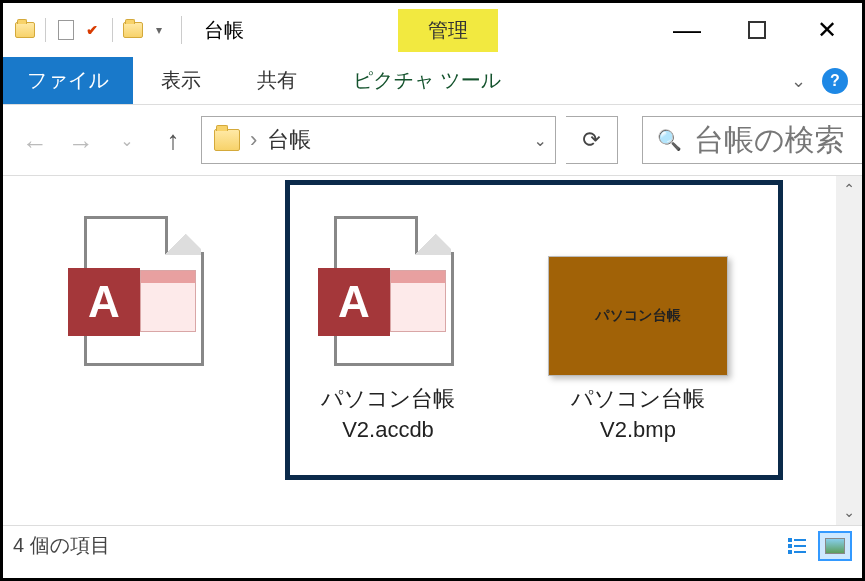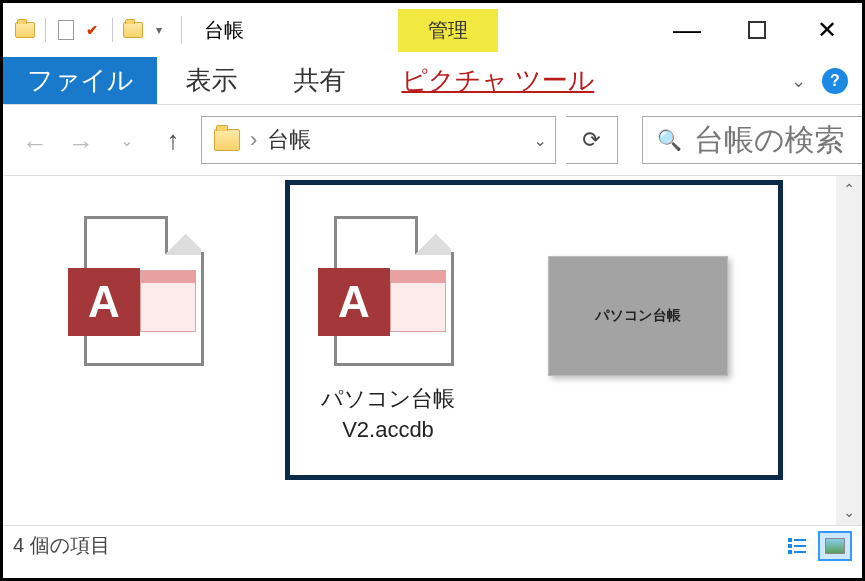--- a/index.html
+++ b/index.html
@@ -15,23 +15,23 @@
     .check-red { color: #d83b01; font-size: 14px; font-weight: bold; }
     .qat-sep { width: 1px; height: 24px; background: #ccc; margin: 0 4px; }
     .title-text { font-size: 20px; margin-left: 10px; }
     .title-center { flex: 1; display: flex; justify-content: center; }
     .contextual-tab { background: #f2e940; padding: 8px 30px; font-size: 20px; color: #333; }
     .win-controls { display: flex; }
     .win-btn { width: 70px; height: 54px; display: flex; align-items: center; justify-content: center; font-size: 18px; }
 
     
     .ribbon { height: 48px; display: flex; align-items: stretch; border-bottom: 1px solid #ddd; }
-    .tab { padding: 0 28px; display: flex; align-items: center; font-size: 26px; color: #333; }
+    .tab { padding: 0 28px; display: flex; align-items: center; font-size: 20px; color: #333; }
     .tab.file { background: #1979ca; color: #fff; padding: 0 24px; }
-    .tab.contextual { color: #b91c1c; text-decoration: underline; }
+    .tab.contextual { color: #14532d; }
     .ribbon-right { margin-left: auto; display: flex; align-items: center; gap: 16px; padding-right: 14px; }
     .chevron { color: #666; font-size: 18px; }
     .help-icon { width: 26px; height: 26px; border-radius: 50%; background: #1e88e5; color: #fff; display: flex; align-items: center; justify-content: center; font-size: 16px; font-weight: bold; }
 
     
     .nav-row { height: 70px; display: flex; align-items: center; gap: 10px; padding: 0 0 0 14px; }
     .nav-arrow { width: 36px; height: 36px; display: flex; align-items: center; justify-content: center; color: #bbb; font-size: 26px; }
     .nav-up { color: #555; }
     .addr-bar { flex: 0 0 355px; height: 48px; border: 1px solid #aaa; display: flex; align-items: center; gap: 10px; padding: 0 8px; }
     .addr-folder { width: 26px; height: 22px; background: linear-gradient(#ffe9a6, #f7d26a); border: 1px solid #d4a93a; border-radius: 2px; position: relative; margin-left: 4px;}
@@ -57,21 +57,21 @@
     .icon-access { width: 140px; height: 160px; position: relative; display:flex; align-items:center; justify-content:center; }
     .page { position: absolute; width: 120px; height: 150px; background: #fff; border: 3px solid #888; top: 0; left: 16px; }
     .page::before { content:""; position:absolute; top:-3px; right:-3px; width:36px; height:36px; background: #fff; border-left: 3px solid #888; border-bottom: 3px solid #888; }
     .page::after { content:""; position:absolute; top:-3px; right:-3px; width:0; height:0; border-top: 36px solid #fff; border-left: 36px solid transparent; }
     .page-fold { position:absolute; top:0; right:0; width:36px; height:36px; background:linear-gradient(135deg, transparent 49%, #ddd 50%); }
     .access-badge { position: absolute; left: 0; top: 52px; width: 72px; height: 68px; background: #a4373a; display:flex; align-items:center; justify-content:center; color:#fff; font-size: 44px; font-weight: bold; font-family: Arial; }
     .access-grid { position:absolute; left: 72px; top: 54px; width: 56px; height: 62px; background: #fdeaea; border:1px solid #d9a6a6;}
     .access-grid::before { content:""; position:absolute; top:0; left:0; right:0; height:12px; background:#e8a0a0;}
 
     
-    .icon-bmp { width: 180px; height: 120px; background: #a3a3a3; border: 1px solid #bbb; box-shadow: 3px 3px 6px rgba(0,0,0,0.25); display:flex; align-items:center; justify-content:center; margin-top: 40px; }
+    .icon-bmp { width: 180px; height: 120px; background: #a16207; border: 1px solid #bbb; box-shadow: 3px 3px 6px rgba(0,0,0,0.25); display:flex; align-items:center; justify-content:center; margin-top: 40px; }
     .bmp-text { font-size: 14px; font-weight: bold; color: #222; }
 
     
     .highlight-box { position: absolute; border: 5px solid #0b2a4a; left: 282px; top: 4px; width: 498px; height: 300px; pointer-events: none; }
 
     
     .status-bar { height: 40px; border-top: 1px solid #ddd; display: flex; align-items: center; padding: 0 10px; font-size: 20px; color: #444; }
     .status-right { margin-left: auto; display:flex; gap:4px; align-items:center; }
     .view-btn { width: 34px; height: 30px; border: 1px solid transparent; display:flex; align-items:center; justify-content:center; }
     .view-btn.active { border: 2px solid #3399ff; background:#cde8ff; }
@@ -167,20 +167,21 @@
         <div class="access-grid"></div>
         <div class="access-badge">A</div>
       </div>
       <div class="file-label">パソコン台帳V2.accdb</div>
     </div>
 
     <div class="file-item">
       <div class="icon-bmp">
         <span class="bmp-text">パソコン台帳</span>
       </div>
+      <div class="file-label">パソコン台帳V2.bmp</div>
     </div>
   </div>
 
   <div class="highlight-box"></div>
 
   <div class="scrollbar">
     <div class="scroll-arrow">⌃</div>
     <div class="scroll-thumb"></div>
     <div class="scroll-arrow">⌄</div>
   </div>

